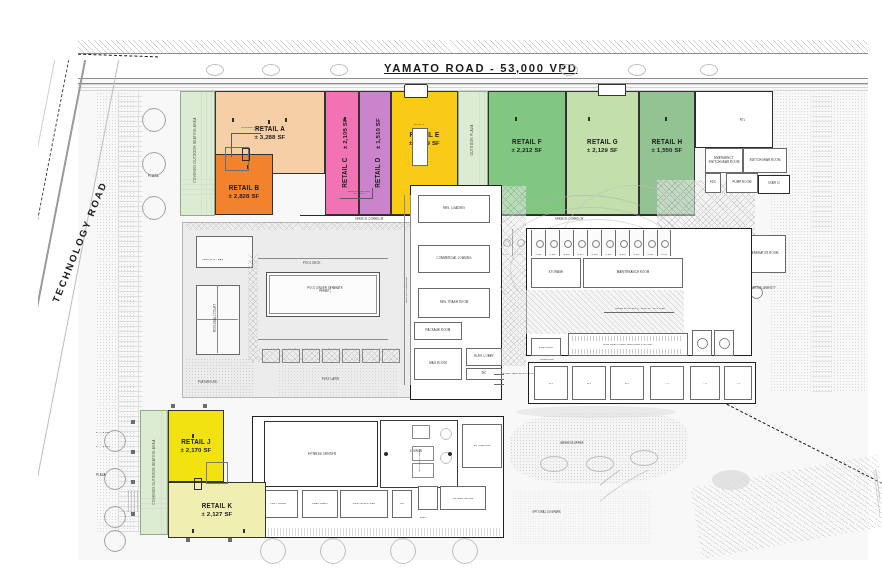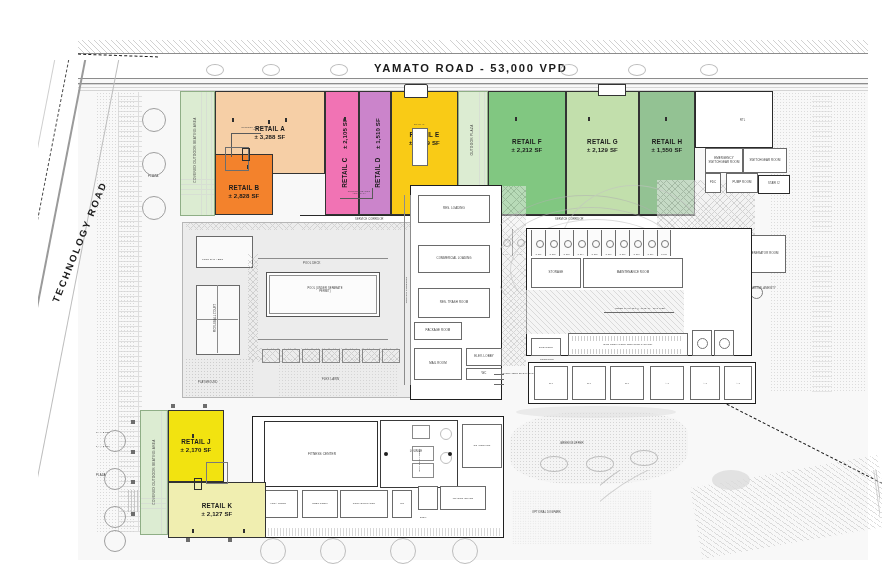--- a/index.html
+++ b/index.html
@@ -108,21 +108,21 @@
 
   <div class="abs paveA hatch-dot-fine" style="left:78px;top:40px;width:790px;height:520px;opacity:.55;"></div>
 
   <div class="abs" style="left:78px;top:40px;width:790px;height:38px;background:#fff;"></div>
   <div class="abs hatch-diag" style="left:78px;top:40px;width:790px;height:13px;opacity:.75;"></div>
   <div class="ln l abs" style="left:78px;top:53px;width:790px;height:0.8px;"></div>
   <div class="ln l abs" style="left:78px;top:78px;width:790px;height:0.8px;"></div>
   <div class="ln l abs" style="left:78px;top:83px;width:790px;height:0.6px;"></div>
   <div class="abs hatch-horiz" style="left:78px;top:84px;width:790px;height:7px;opacity:.6;"></div>
 
-  <div class="roadtitle" style="left:374px;top:62px;">YAMATO ROAD - 53,000 VPD</div>
+  <div class="roadtitle" style="left:384px;top:62px;text-decoration:underline;">YAMATO ROAD - 53,000 VPD</div>
 
   <div class="abs" style="left:38px;top:60px;width:120px;height:470px;overflow:hidden;">
     <div class="abs" style="left:52px;top:-30px;width:2px;height:560px;background:#9a9a9a;transform:rotate(11deg);transform-origin:top left;"></div>
     <div class="abs" style="left:86px;top:-30px;width:1px;height:560px;background:#bdbdbd;transform:rotate(11deg);transform-origin:top left;"></div>
     <div class="abs" style="left:22px;top:-30px;width:1px;height:560px;background:#cfcfcf;transform:rotate(11deg);transform-origin:top left;"></div>
     <div class="abs" style="left:36px;top:-30px;width:0px;height:560px;border-left:1px dashed #4a4a4a;transform:rotate(11deg);transform-origin:top left;"></div>
   </div>
   <div class="techroad" style="left:50px;top:300px;transform:rotate(-68deg);">TECHNOLOGY ROAD</div>
 
   <div class="abs hatch-dot" style="left:96px;top:92px;width:40px;height:440px;opacity:.5;"></div>

